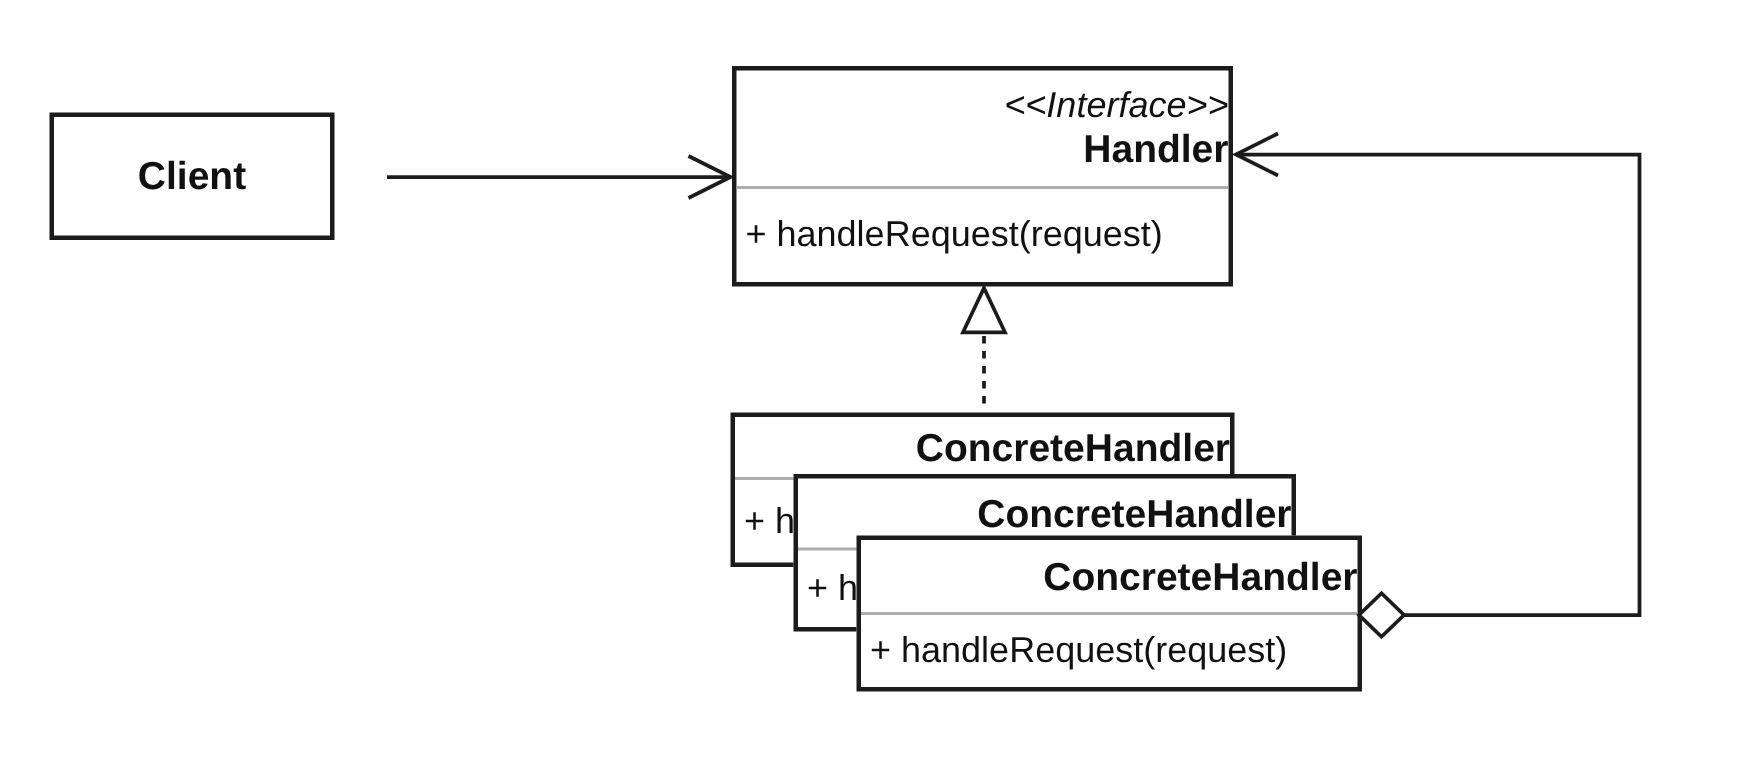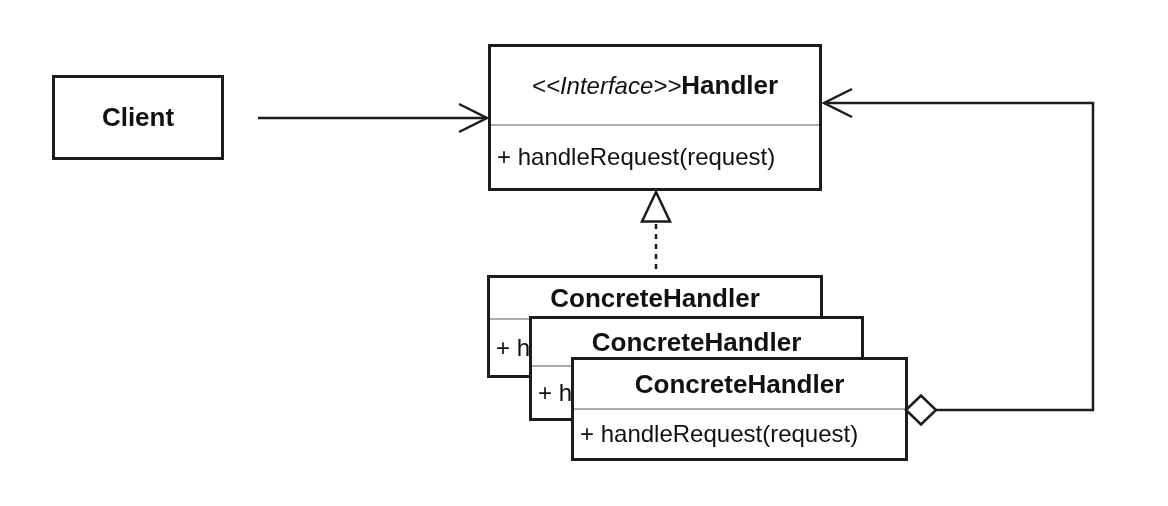--- a/index.html
+++ b/index.html
@@ -26,21 +26,22 @@
     display: flex;
     flex-direction: column;
   }
   .single-compartment {
     align-items: center;
     justify-content: center;
   }
   .compartment-title {
     flex: none;
     display: flex;
-    align-items: center;
+    flex-direction: column;
+    align-items: flex-end;
     justify-content: center;
   }
   .compartment-methods {
     flex: 1;
     border-top: 2px solid #adadad;
     display: flex;
     align-items: center;
     padding-left: 6px;
     font-size: 24px;
     white-space: pre;
@@ -50,21 +51,21 @@
     font-size: 26px;
     line-height: 31px;
   }
   .stereotype {
     font-style: italic;
     font-size: 24px;
     line-height: 27px;
   }
   .method-name { }
   
-  #client-box  { left: 52px;  top: 75px;  width: 172px; height: 85px;  z-index: 2; }
+  #client-box  { left: 33px;  top: 75px;  width: 190px; height: 85px;  z-index: 2; }
   #handler-box { left: 488px; top: 44px;  width: 334px; height: 147px; z-index: 2; }
   #handler-box .compartment-title { height: 77px; }
   #ch-box-1 { left: 487px; top: 275px; width: 336px; height: 103px; z-index: 3; }
   #ch-box-1 .compartment-title { height: 40px; }
   #ch-box-2 { left: 529px; top: 316px; width: 335px; height: 105px; z-index: 4; }
   #ch-box-2 .compartment-title { height: 46px; }
   #ch-box-3 { left: 571px; top: 357px; width: 337px; height: 104px; z-index: 5; }
   #ch-box-3 .compartment-title { height: 48px; }
 </style>
 </head>

